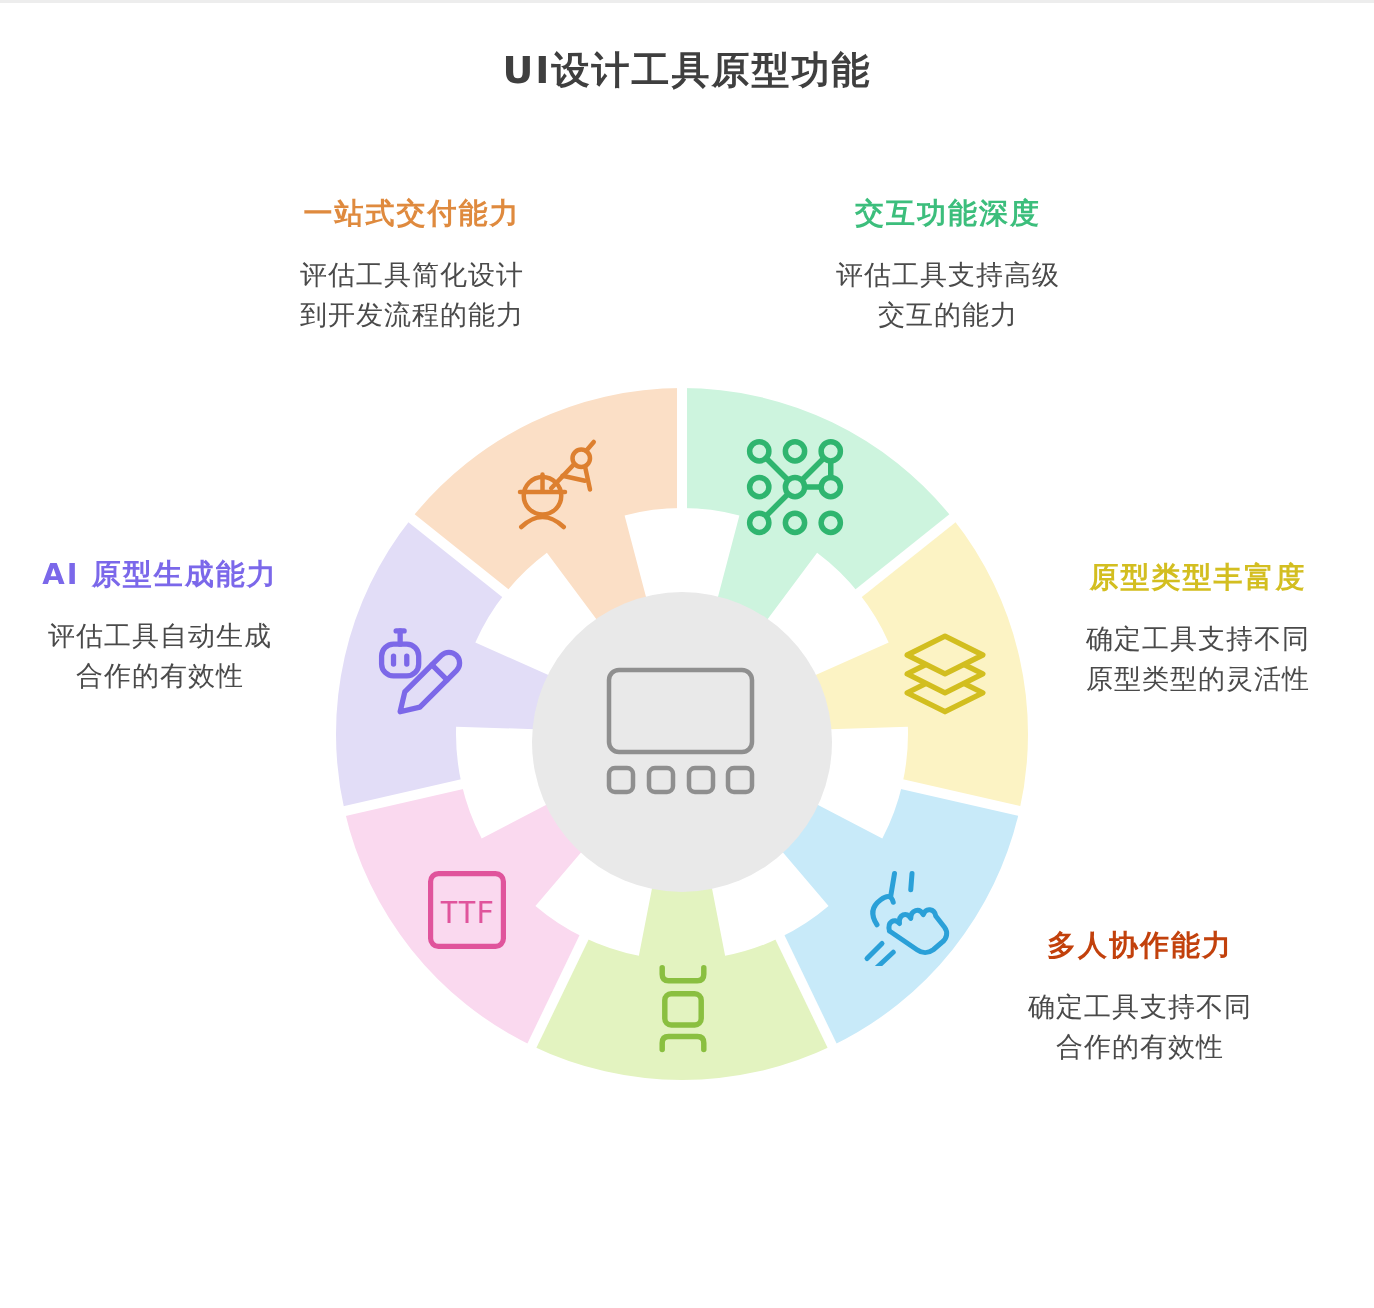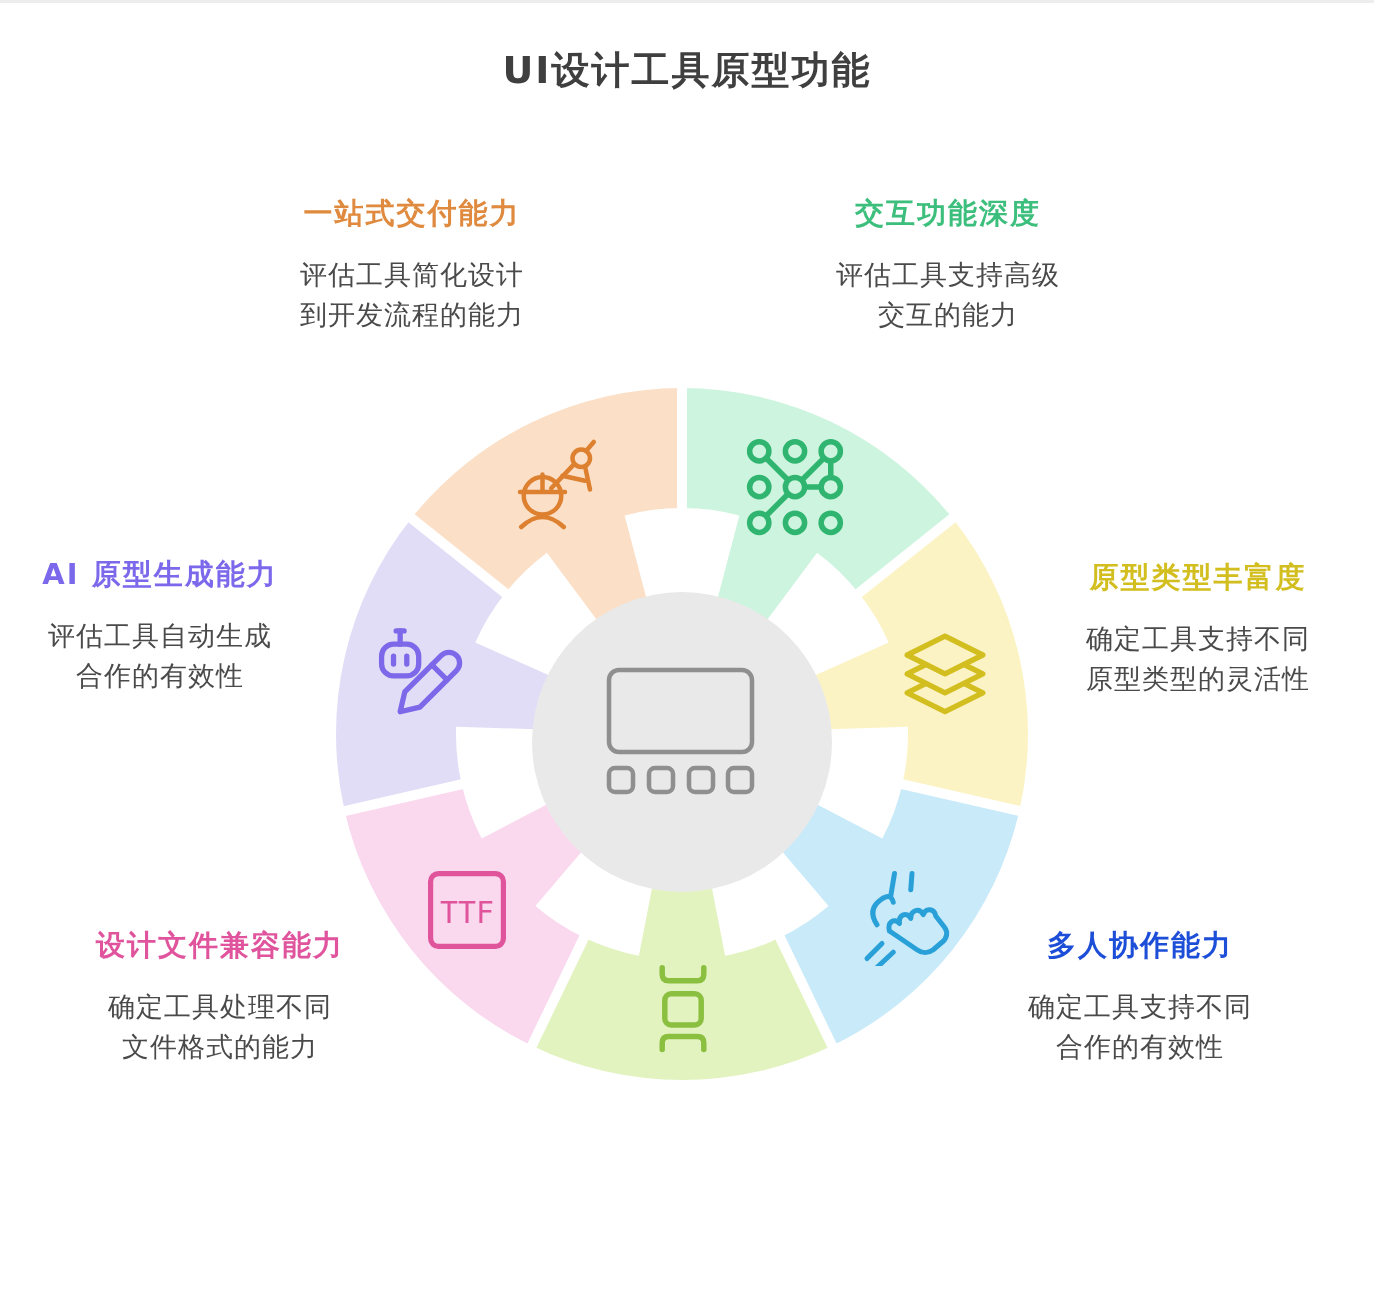--- a/index.html
+++ b/index.html
@@ -155,28 +155,21 @@
 
   <div class="label-block" style="left:-20px;top:557px;width:360px;">
     <h2 style="color: rgb(123, 104, 234);">AI 原型生成能力</h2>
     <p>
       <span>评估工具自动生成</span><br>
       <span>合作的有效性</span>
     </p>
   </div>
 
   <div class="label-block" style="left:960px;top:928px;width:360px;">
-    <h2 style="color: #1d4ed8;">多人协作能力</h2>
+    <h2 style="color: #c2410c;">多人协作能力</h2>
     <p>
       <span>确定工具支持不同</span><br>
       <span>合作的有效性</span>
     </p>
   </div>
 
-  <div class="label-block" style="left:40px;top:928px;width:360px;">
-    <h2 style="color: rgb(224, 84, 157);">设计文件兼容能力</h2>
-    <p>
-      <span>确定工具处理不同</span><br>
-      <span>文件格式的能力</span>
-    </p>
-  </div>
 
 </div>
 
 </body></html>

